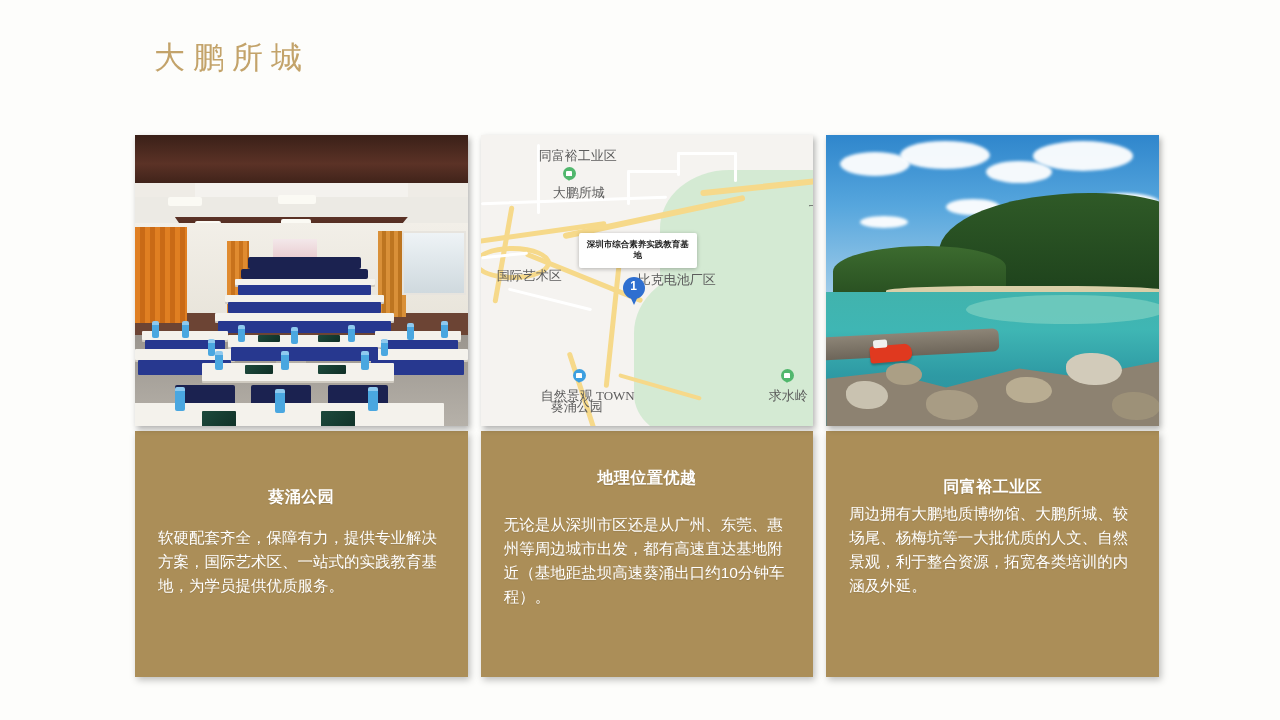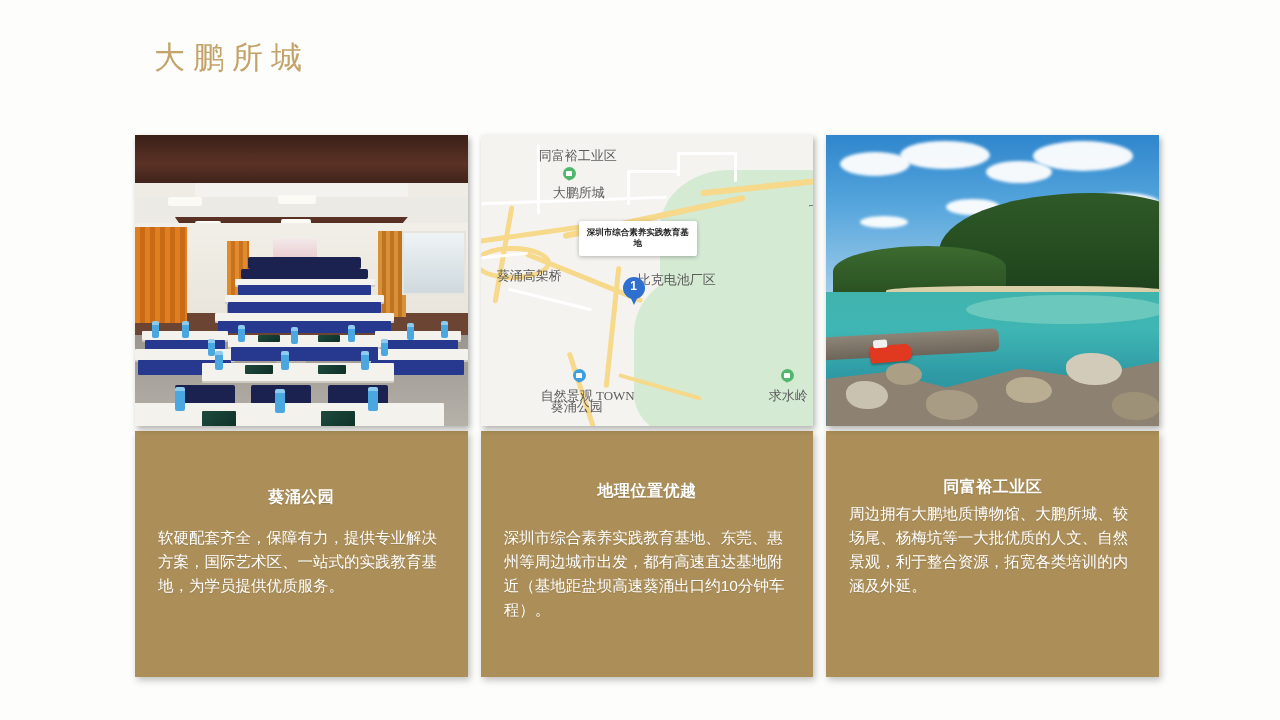--- a/index.html
+++ b/index.html
@@ -304,21 +304,21 @@
   }
   .card-body {
     color:#ffffff;
     font-size:15.5px;
     line-height:1.55;
     margin-top:18px;
     text-align:left;
     letter-spacing:0;
     text-shadow:0 1px 1px rgba(0,0,0,.10);
   }
-  .col:nth-child(2) .card-title { margin-top:50px; }
+  .col:nth-child(2) .card-title { margin-top:37px; }
   .col:nth-child(2) .card-body { margin-top:24px; }
   .col:nth-child(3) .card-title { margin-top:46px; }
   .col:nth-child(3) .card-body { margin-top:4px; }
 </style>
 </head>
 <body>
 
 <div class="title-row">
   <div class="title-cn">大鹏所城</div>
 </div>
@@ -436,38 +436,38 @@
         <div class="poi-pin blue" style="left:92px;top:234px;">
             <i></i>
           </div>
         <div class="poi-pin" style="left:300px;top:234px;">
             <i></i>
           </div>
 
         <div class="poi-label" style="left:58px;top:12px;">同富裕工业区</div>
         <div class="poi-label" style="left:72px;top:49px;">大鹏所城</div>
         <div class="poi-label" style="left:328px;top:67px;text-align:right;">下村</div>
-        <div class="poi-label" style="left:16px;top:132px;">葵涌高架桥</div>
+        <div class="poi-label" style="left:16px;top:132px;">国际艺术区</div>
         <div class="poi-label" style="left:157px;top:136px;">比克电池厂区</div>
         <div class="poi-label" style="left:60px;top:252px;">自然景观 TOWN</div>
         <div class="poi-label" style="left:70px;top:263px;">葵涌公园</div>
         <div class="poi-label" style="left:288px;top:252px;">求水岭</div>
 
-        <div class="tooltip" style="left:98px;top:86px;">深圳市综合素养实践教育基地</div>
+        <div class="tooltip" style="left:98px;top:98px;">深圳市综合素养实践教育基地</div>
         <div class="marker" style="left:142px;top:142px;">
           <div class="tail"></div>
           <div class="head"></div>
           <div class="num">1</div>
         </div>
       </div>
     </div>
 
     <div class="card">
       <div class="card-title">地理位置优越</div>
-      <div class="card-body">深圳市综合素养实践教育基地、东莞、惠州等周边城市出发，都有高速直达基地附近（基地距盐坝高速葵涌出口约10分钟车程）。</div>
+      <div class="card-body">无论是从深圳市区还是从广州、东莞、惠州等周边城市出发，都有高速直达基地附近（基地距盐坝高速葵涌出口约10分钟车程）。</div>
     </div>
   </div>
 
   <div class="col">
     <div class="photo">
       <div class="sea">
         <div class="sky"></div>
         <div class="cloud" style="left:4%;top:6%;width:70px;height:24px;"></div>
         <div class="cloud" style="left:22%;top:2%;width:90px;height:28px;"></div>
         <div class="cloud" style="left:48%;top:9%;width:66px;height:22px;"></div>

